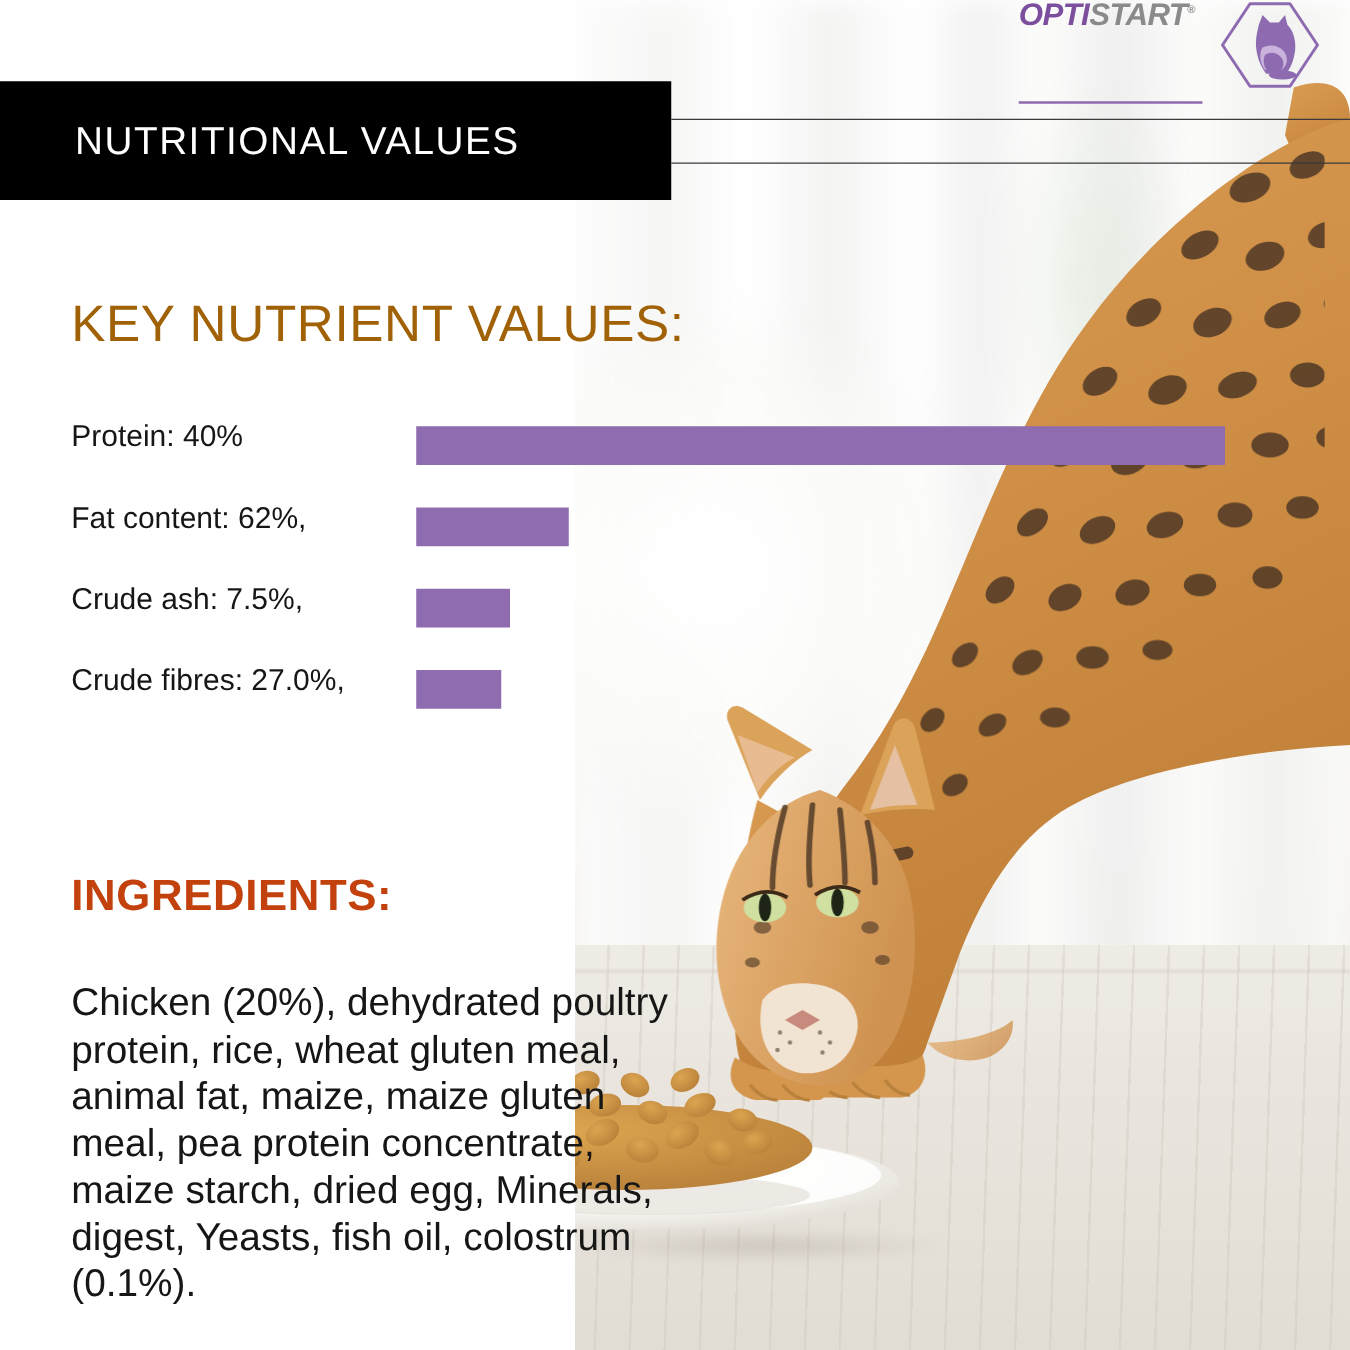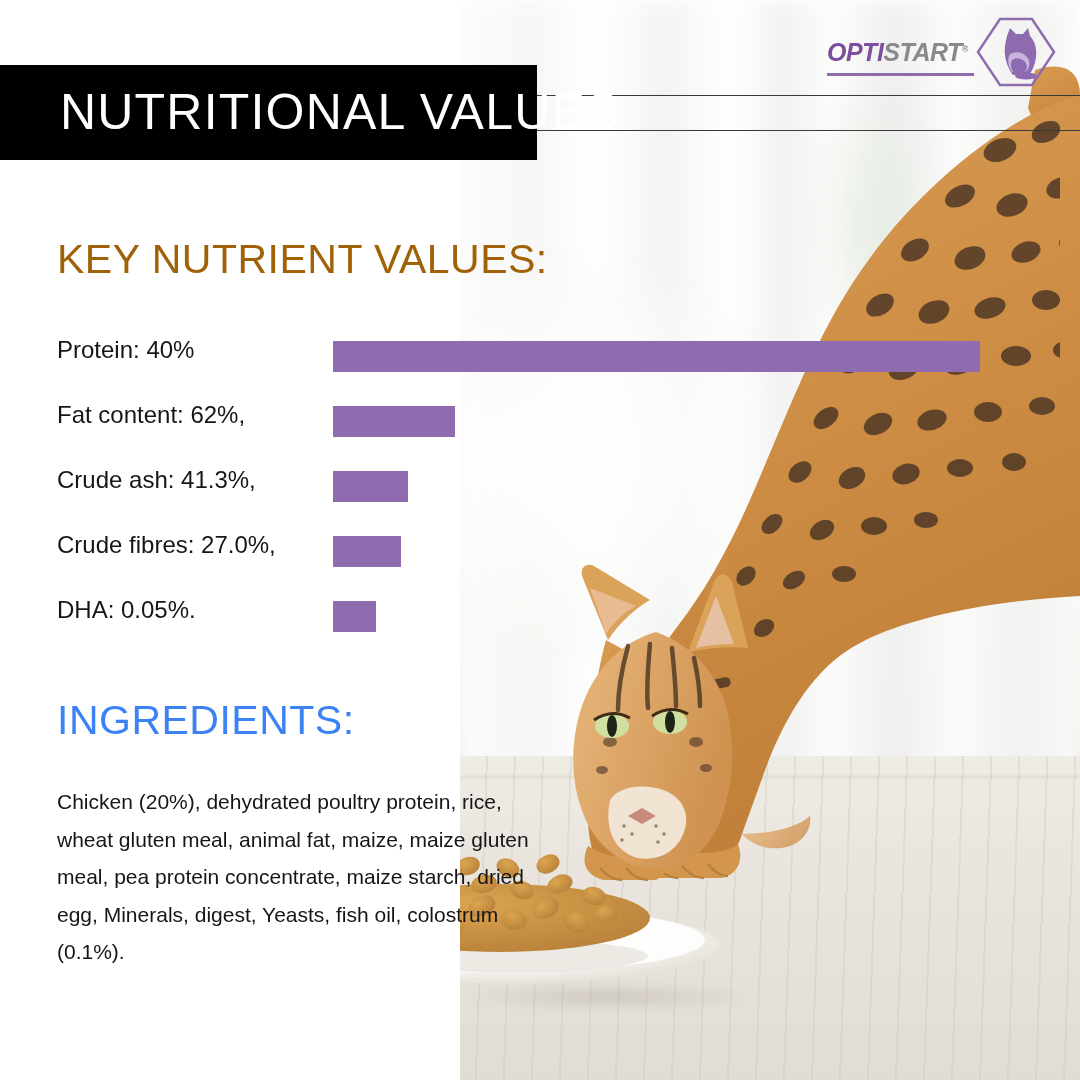--- a/index.html
+++ b/index.html
@@ -50,44 +50,44 @@
 
   
   .cat{position:absolute;left:0;top:0;width:100%;height:100%;}
   .plate-shadow{position:absolute;left:0;bottom:70px;width:300px;height:26px;
     background:radial-gradient(ellipse at 50% 50%, rgba(150,142,130,.30) 0%, rgba(150,142,130,0) 70%);
     filter:blur(4px);}
 
   
   .banner{position:absolute;left:0;top:65px;width:537px;height:95px;background:#000;}
   .banner-text{position:absolute;left:60px;top:0;height:88px;line-height:95px;
-    color:#fff;font-size:50px;letter-spacing:1.2px;font-weight:300;white-space:nowrap;}
+    color:#fff;font-size:31px;letter-spacing:1.2px;font-weight:300;white-space:nowrap;}
   .rule{position:absolute;left:537px;height:0;border-top:1.6px solid #3a3a3a;width:543px;}
   .rule.r1{top:95px;}
   .rule.r2{top:130px;}
 
-  .logo{position:absolute;right:22px;top:16px;display:flex;align-items:center;gap:0;}
+  .logo{position:absolute;right:22px;top:0;display:flex;gap:12px;}
   .logo-word{position:relative;font-style:italic;font-size:25px;font-weight:700;letter-spacing:-.5px;line-height:1;}
   .logo-opti{color:#7b4f9e;}
   .logo-start{color:#8a8a8a;font-weight:600;}
   .logo-reg{font-size:9px;vertical-align:super;color:#8a8a8a;font-style:normal;}
   .logo-underline{position:absolute;left:0;right:-6px;bottom:-11px;height:2.2px;background:#8e6bb0;}
   .hexwrap{position:relative;margin-left:6px;width:84px;height:72px;}
 
   .h-key{position:absolute;left:57px;top:236px;color:#a16207;font-size:41px;font-weight:300;letter-spacing:.5px;white-space:nowrap;}
-  .h-ing{position:absolute;left:57px;top:697px;color:#3b82f6;font-size:41px;font-weight:400;letter-spacing:.5px;white-space:nowrap;}
+  .h-ing{position:absolute;left:57px;top:697px;color:#c2410c;font-size:35px;font-weight:700;letter-spacing:.5px;white-space:nowrap;}
 
   .nutrients{position:absolute;left:0;top:326px;width:1055px;}
   .nrow{position:relative;height:65px;}
   .nlabel{position:absolute;left:57px;top:0;height:48px;line-height:48px;
     color:#161616;font-size:24px;font-weight:400;white-space:nowrap;}
   .nbar{position:absolute;left:333px;top:15px;height:31px;background:#8f6bb0;}
 
   .ingredients{position:absolute;left:57px;top:783px;width:490px;
-    color:#161616;font-size:21px;line-height:37.5px;font-weight:400;}
+    color:#161616;font-size:31px;line-height:37.5px;font-weight:400;}
 </style>
 </head>
 <body>
 
 <div class="page">
 
   <div class="photo">
     <div class="curtain"></div>
     <div class="sillglow"></div>
     <div class="greentint"></div>
@@ -322,29 +322,25 @@
   <div class="nutrients">
     <div class="nrow">
       <div class="nlabel">Protein: 40%</div>
       <div class="nbar" style="width: 647px; background: rgb(143, 107, 176);"></div>
     </div>
     <div class="nrow">
       <div class="nlabel">Fat content: 62%,</div>
       <div class="nbar" style="width: 122px; background: rgb(143, 107, 176);"></div>
     </div>
     <div class="nrow">
-      <div class="nlabel">Crude ash: 41.3%,</div>
+      <div class="nlabel">Crude ash: 7.5%,</div>
       <div class="nbar" style="width: 75px; background: rgb(143, 107, 176);"></div>
     </div>
     <div class="nrow">
       <div class="nlabel">Crude fibres: 27.0%,</div>
       <div class="nbar" style="width: 68px; background: rgb(143, 107, 176);"></div>
     </div>
-    <div class="nrow">
-      <div class="nlabel">DHA: 0.05%.</div>
-      <div class="nbar" style="width: 43px; background: rgb(143, 107, 176);"></div>
-    </div>
   </div>
 
   <div class="h-ing">INGREDIENTS:</div>
   <div class="ingredients">Chicken (20%), dehydrated poultry protein, rice, wheat gluten meal, animal fat, maize, maize gluten meal, pea protein concentrate, maize starch, dried egg, Minerals, digest, Yeasts, fish oil, colostrum (0.1%).</div>
 
 </div>
 
 </body></html>

